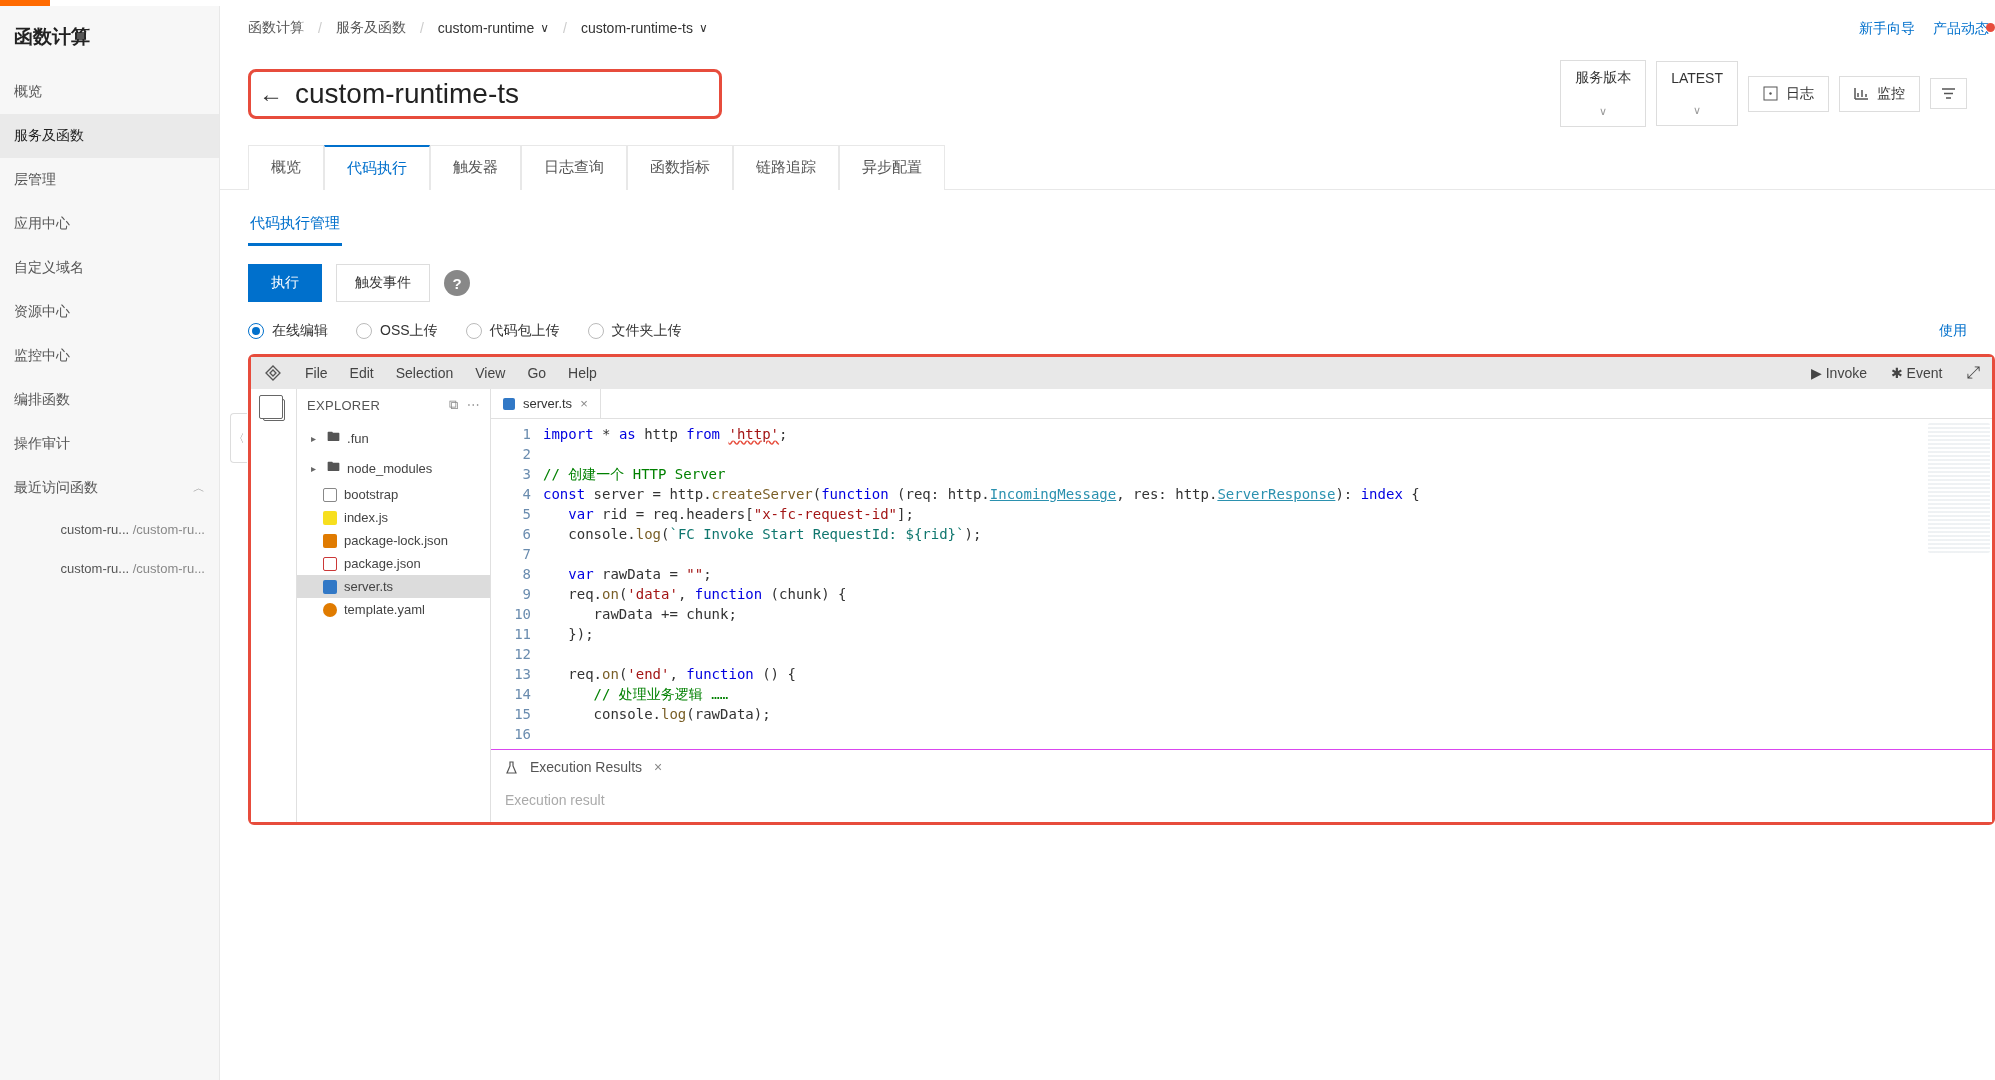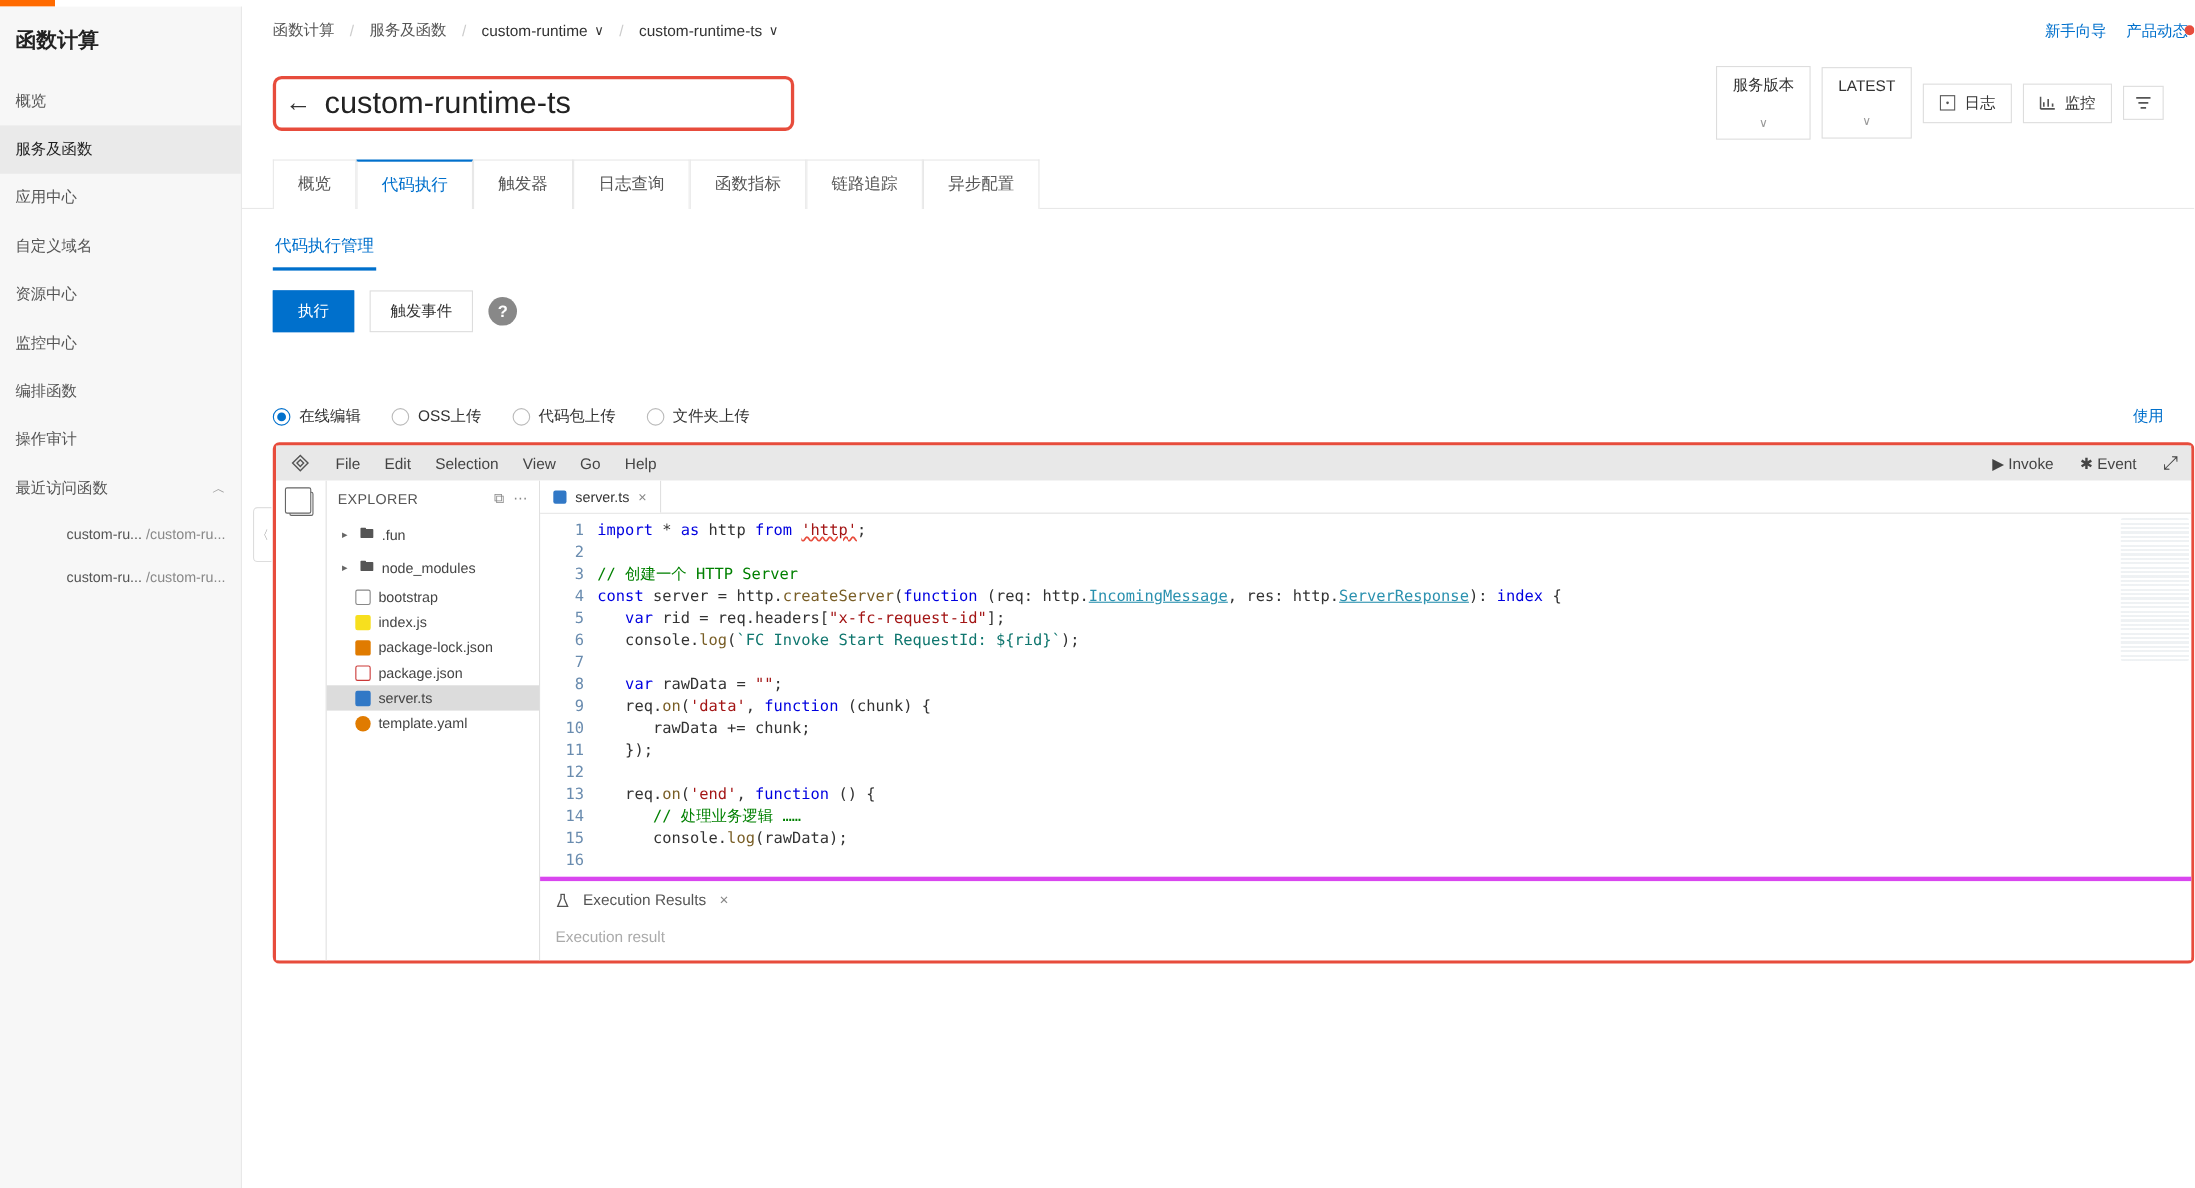--- a/index.html
+++ b/index.html
@@ -30,21 +30,21 @@
     .tabs { display: flex; border-bottom: 1px solid #e8e8e8; padding: 0 28px; }
     .tab { padding: 12px 22px; border: 1px solid transparent; border-bottom: none; cursor: pointer; color: #555; font-size: 15px; margin-bottom: -1px; background: #fff; }
     .tab.bordered { border-color: #e8e8e8; }
     .tab.active { border-color: #e8e8e8; border-top: 2px solid #0070cc; color: #0070cc; }
     .subtabs { padding: 14px 28px 0; }
     .subtab { display: inline-block; padding: 10px 2px; color: #0070cc; border-bottom: 3px solid #0070cc; font-size: 15px; }
     .action-row { display: flex; align-items: center; gap: 14px; padding: 18px 28px 20px; }
     .btn-primary { background: #0070cc; color: #fff; border: 1px solid #0070cc; padding: 9px 22px; cursor: pointer; font-size: 14px; }
     .btn-default { background: #fff; color: #333; border: 1px solid #ddd; padding: 9px 18px; cursor: pointer; font-size: 14px; }
     .help-circle { width: 26px; height: 26px; border-radius: 50%; background: #888; color: #fff; display: inline-flex; align-items: center; justify-content: center; font-weight: bold; cursor: pointer; font-size: 15px; }
-    .radio-row { display: flex; align-items: flex-end; gap: 28px; padding: 0 28px 14px; margin-top: 48px; }
+    .radio-row { display: flex; align-items: flex-end; gap: 28px; padding: 0 28px 14px; }
     .radio-item { display: inline-flex; align-items: center; gap: 8px; cursor: pointer; font-size: 14px; color: #333; }
     .radio-item span.r { width: 16px; height: 16px; border: 1.5px solid #bbb; border-radius: 50%; display: inline-flex; align-items: center; justify-content: center; }
     .radio-item.checked span.r { border-color: #0070cc; }
     .radio-item.checked span.r::after { content: ""; width: 8px; height: 8px; background: #0070cc; border-radius: 50%; }
     .usage-link { margin-left: auto; color: #0070cc; cursor: pointer; }
     .editor-wrap { margin: 0 0 0 28px; border: 3px solid #e74c3c; border-radius: 6px; position: relative; }
     .collapse-bar { position: absolute; left: -21px; top: 56px; width: 17px; height: 50px; border: 1px solid #ddd; border-right: none; border-radius: 4px 0 0 4px; background: #fff; display: flex; align-items: center; justify-content: center; color: #999; font-size: 11px; cursor: pointer; }
     .editor-toolbar { background: #e8e8e8; display: flex; align-items: center; padding: 6px 12px; gap: 22px; font-size: 14px; color: #444; }
     .editor-toolbar .tb-item { cursor: pointer; }
     .editor-toolbar .right { margin-left: auto; display: flex; gap: 24px; align-items: center; }
@@ -77,41 +77,42 @@
     .gutter { width: 52px; text-align: right; padding: 5px 12px 5px 0; color: #6a8caf; font-family: Menlo, Consolas, monospace; font-size: 14px; line-height: 20px; user-select: none; }
     .code { flex: 1; padding: 5px 0; font-family: Menlo, Consolas, monospace; font-size: 14px; line-height: 20px; white-space: pre; color: #333; overflow: auto; }
     .kw { color: #0000e0; }
     .type { color: #2b91af; text-decoration: underline; }
     .str { color: #a31515; }
     .tpl { color: #0f766e; }
     .cmt { color: #008000; }
     .fn { color: #795e26; }
     .redunder { text-decoration: underline wavy #e74c3c; }
     .minimap { position: absolute; right: 2px; top: 4px; width: 62px; height: 130px; background: repeating-linear-gradient(#e8ecef 0 2px, transparent 2px 4px); opacity: 0.7; border-radius: 2px; }
-    .exec-bar { border-top: 4px solid #d946ef; padding: 9px 14px; display: flex; align-items: center; gap: 12px; font-size: 14px; color: #555; }
+    .exec-bar { border-top: 1px solid #d946ef; padding: 9px 14px; display: flex; align-items: center; gap: 12px; font-size: 14px; color: #555; }
     .exec-bar .close { cursor: pointer; color: #888; }
     .exec-result { padding: 8px 14px 14px; color: #aaa; font-size: 14px; }
     .top-links { position: absolute; right: 0; top: 14px; display: flex; gap: 18px; padding-right: 6px; }
     .top-links a { color: #0070cc; text-decoration: none; font-size: 14px; }
     .badge-red { width: 9px; height: 9px; background: #e74c3c; border-radius: 50%; position: absolute; right: -6px; top: 3px; }
     .main-inner { position: relative; }
     svg { vertical-align: middle; }
   </style>
 </head>
 <body>
 
 <div class="topbar">
     <div class="orange-tab"></div>
   </div>
 
 <div class="layout">
   <aside class="sidebar">
     <div class="sidebar-title">函数计算</div>
     <div class="sidebar-item">概览</div>
     <div class="sidebar-item active">服务及函数</div>
+    <div class="sidebar-item">层管理</div>
     <div class="sidebar-item">应用中心</div>
     <div class="sidebar-item">自定义域名</div>
     <div class="sidebar-item">资源中心</div>
     <div class="sidebar-item">监控中心</div>
     <div class="sidebar-item">编排函数</div>
     <div class="sidebar-item">操作审计</div>
     <div class="sidebar-sect">
       <span>最近访问函数</span>
       <span class="chev">︿</span>
     </div>

